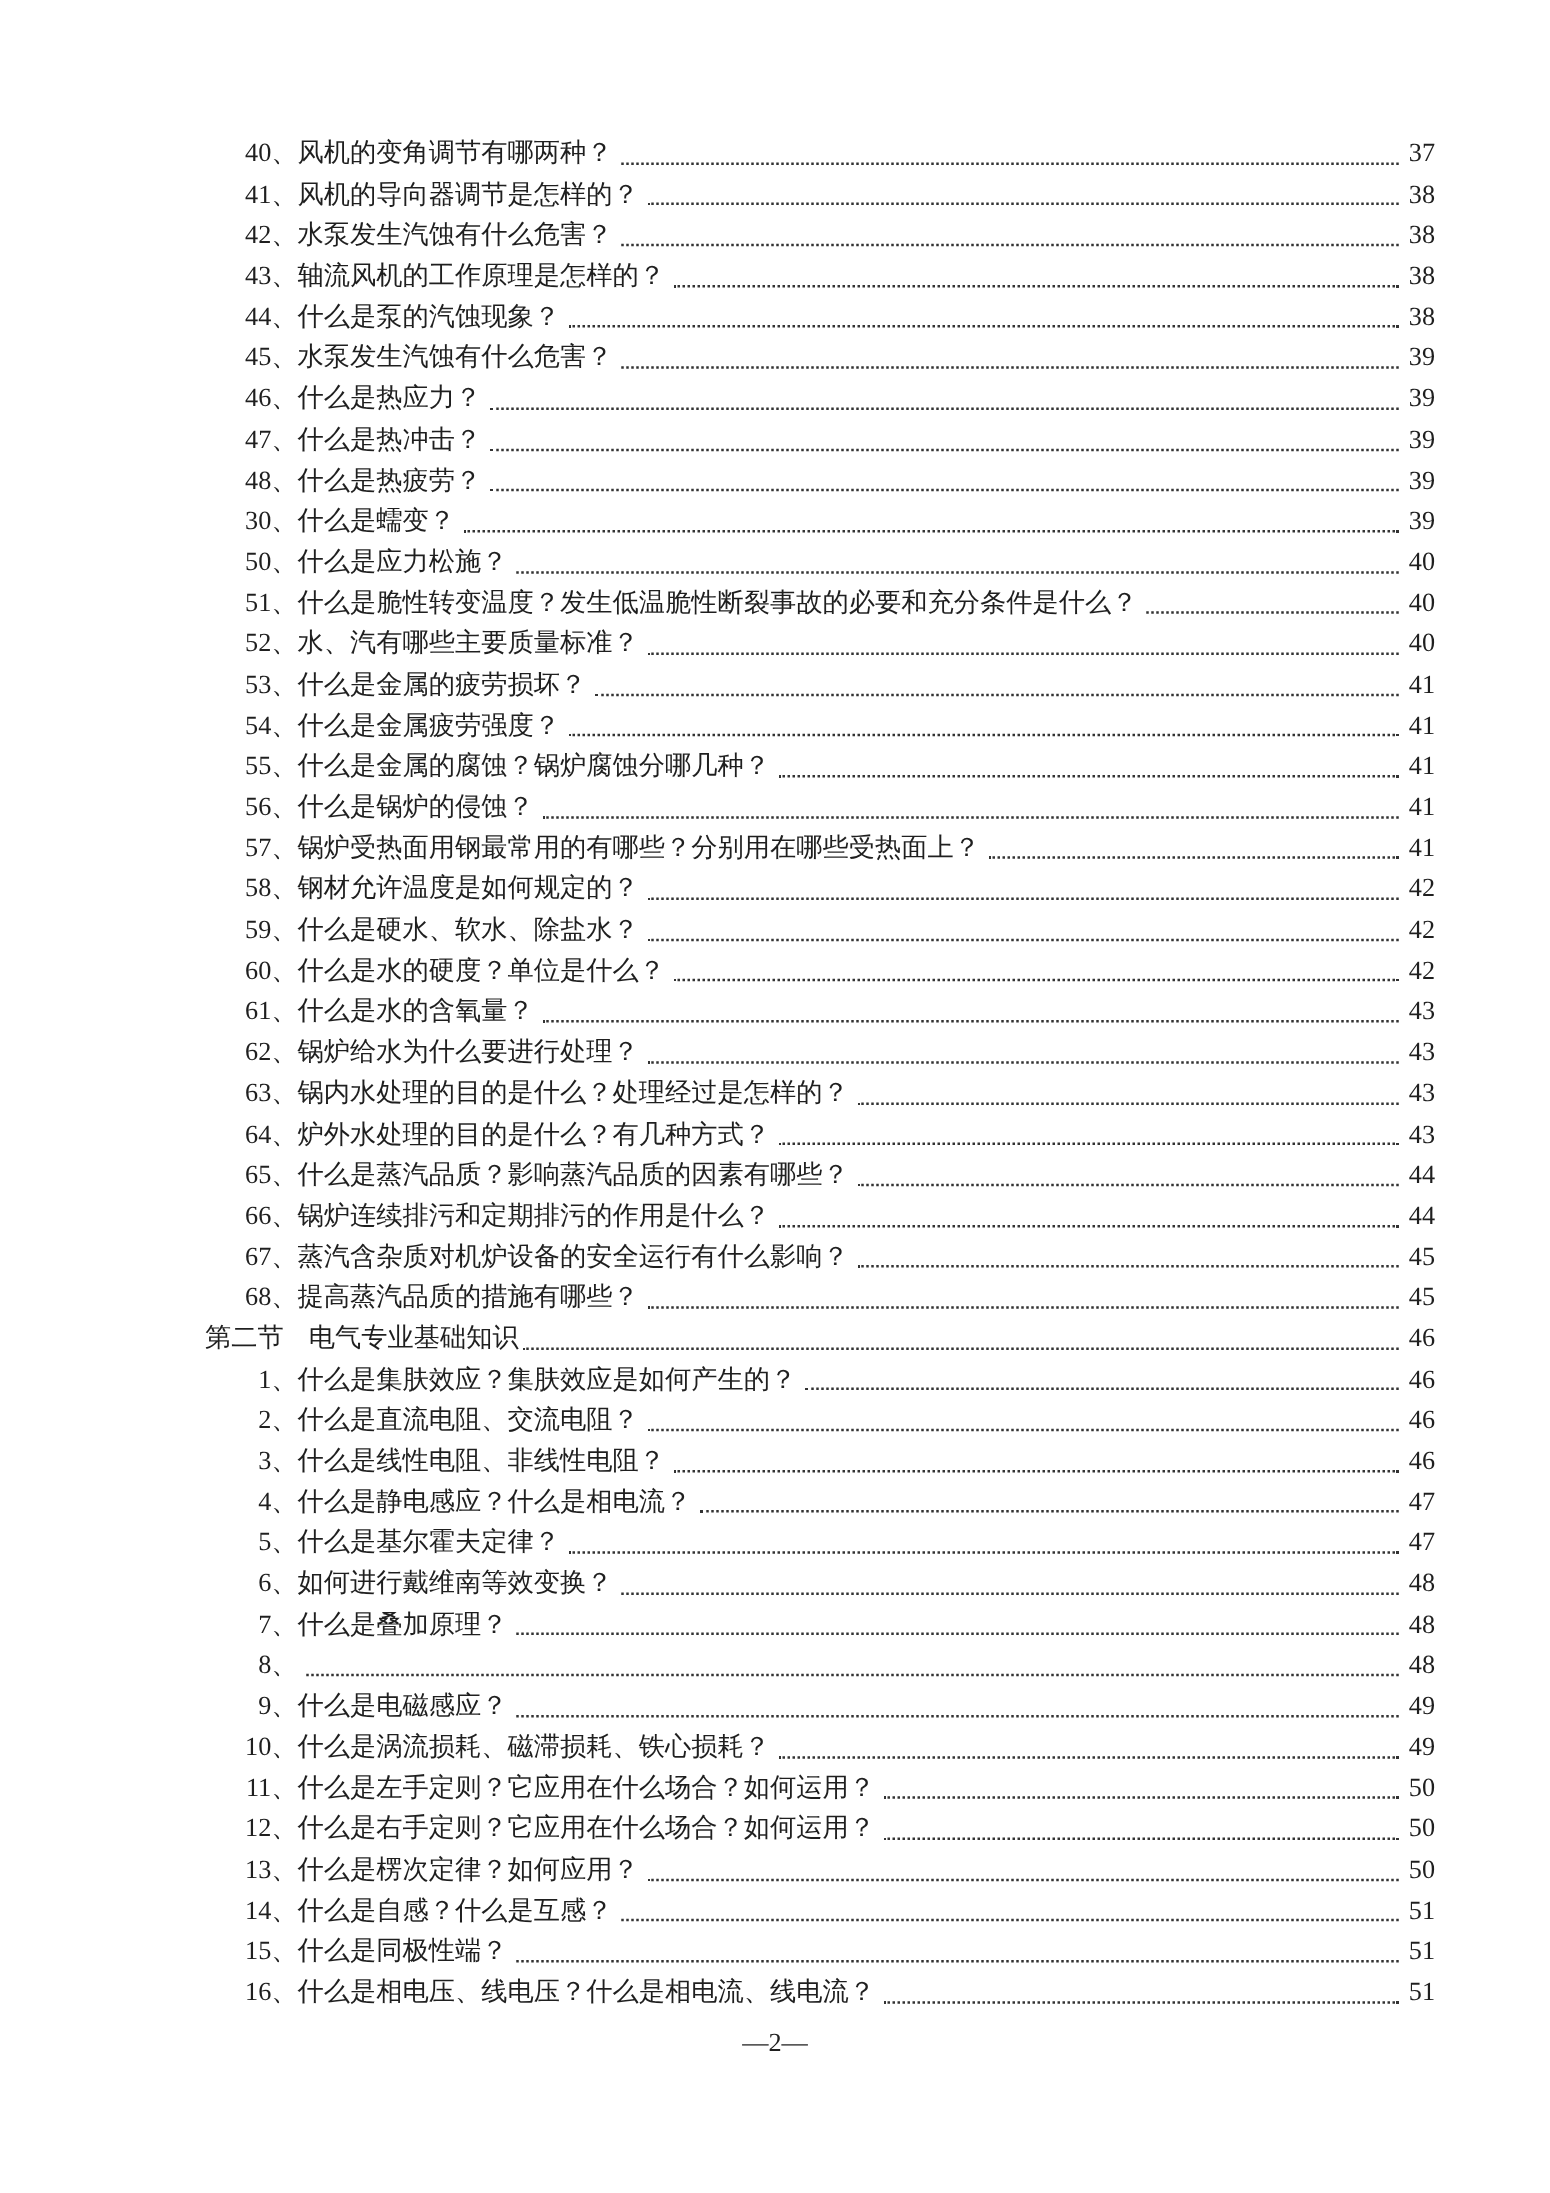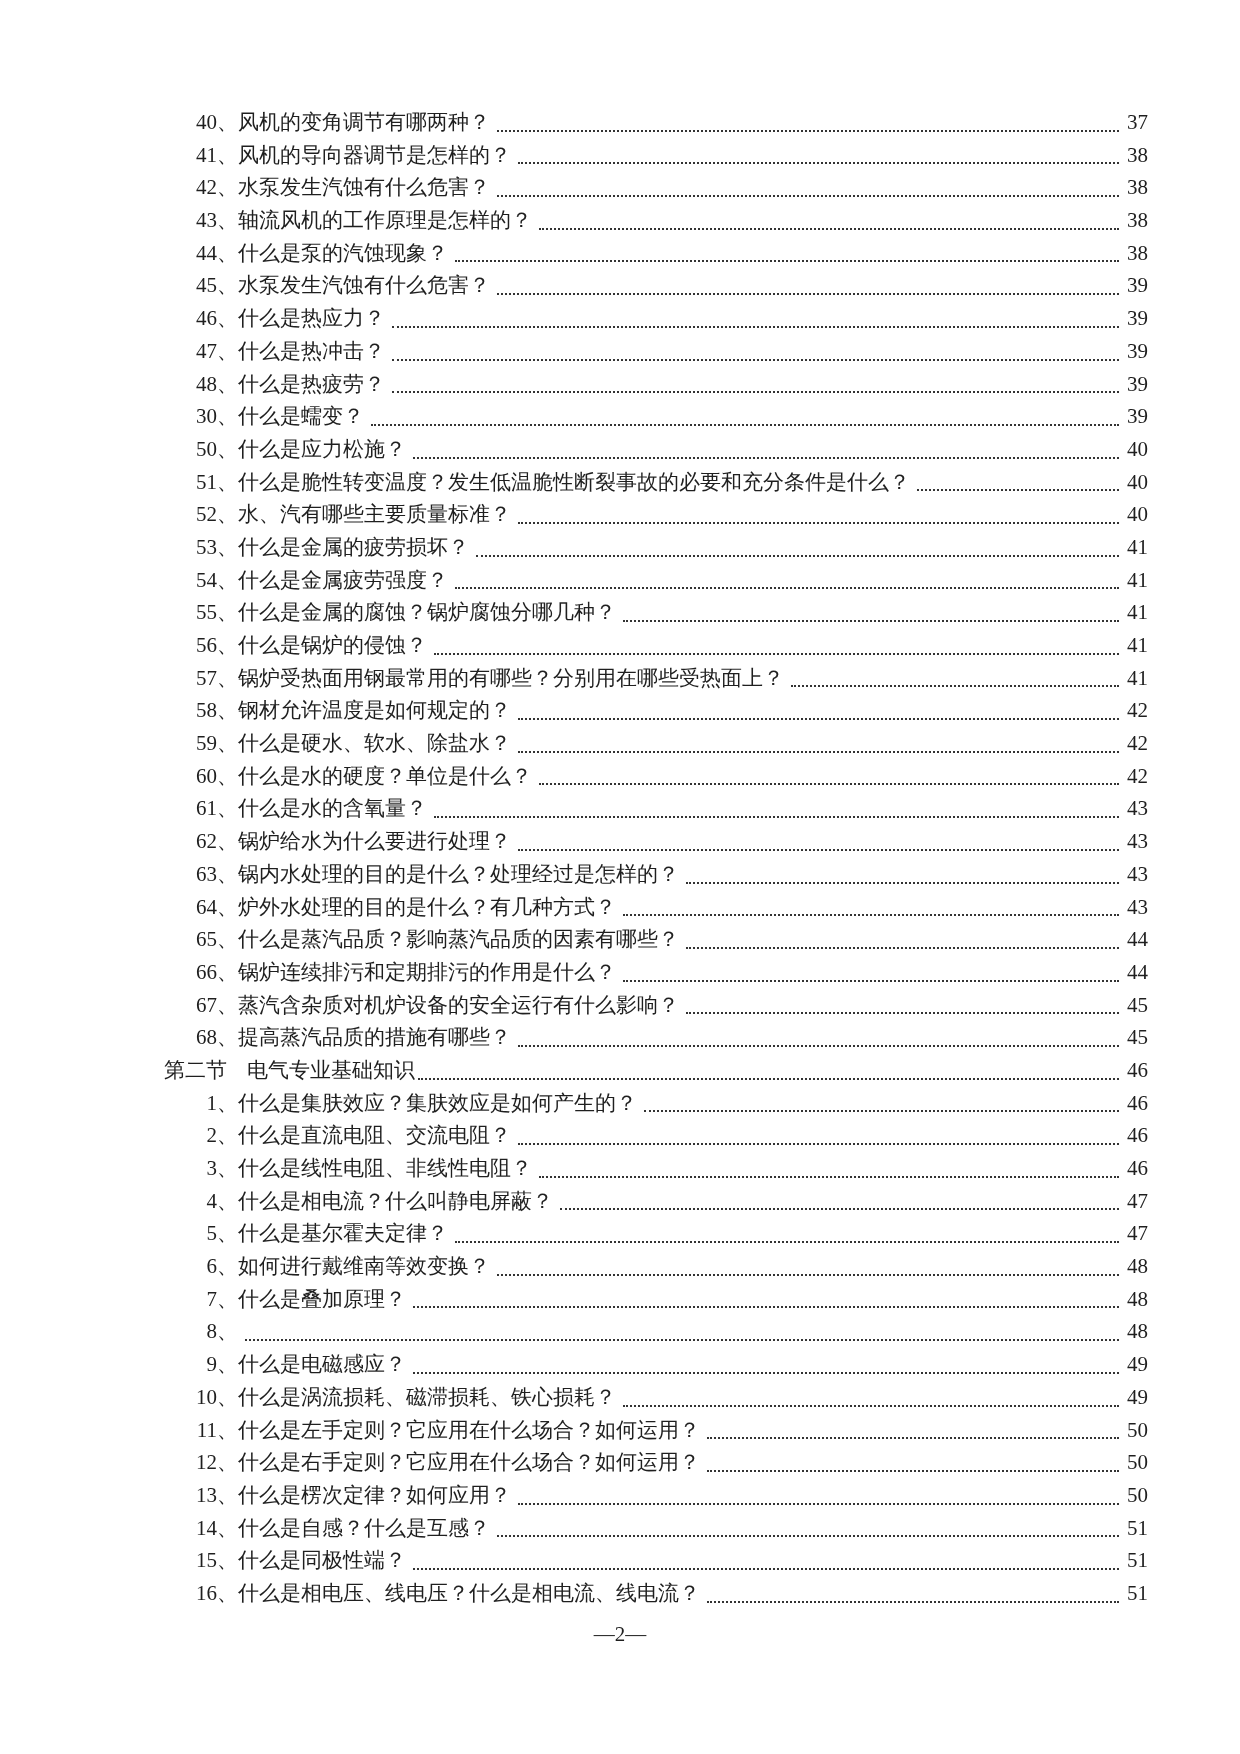--- a/index.html
+++ b/index.html
@@ -269,21 +269,21 @@
     <span class="pagenum">46</span>
   </div>
       <div class="row entry">
     <span class="num">3、</span>
     <span class="title">什么是线性电阻、非线性电阻？</span>
     <span class="leader"></span>
     <span class="pagenum">46</span>
   </div>
       <div class="row entry">
     <span class="num">4、</span>
-    <span class="title">什么是相电流？什么叫静电屏蔽？</span>
+    <span class="title">什么是静电感应？什么是相电流？</span>
     <span class="leader"></span>
     <span class="pagenum">47</span>
   </div>
       <div class="row entry">
     <span class="num">5、</span>
     <span class="title">什么是基尔霍夫定律？</span>
     <span class="leader"></span>
     <span class="pagenum">47</span>
   </div>
       <div class="row entry">

